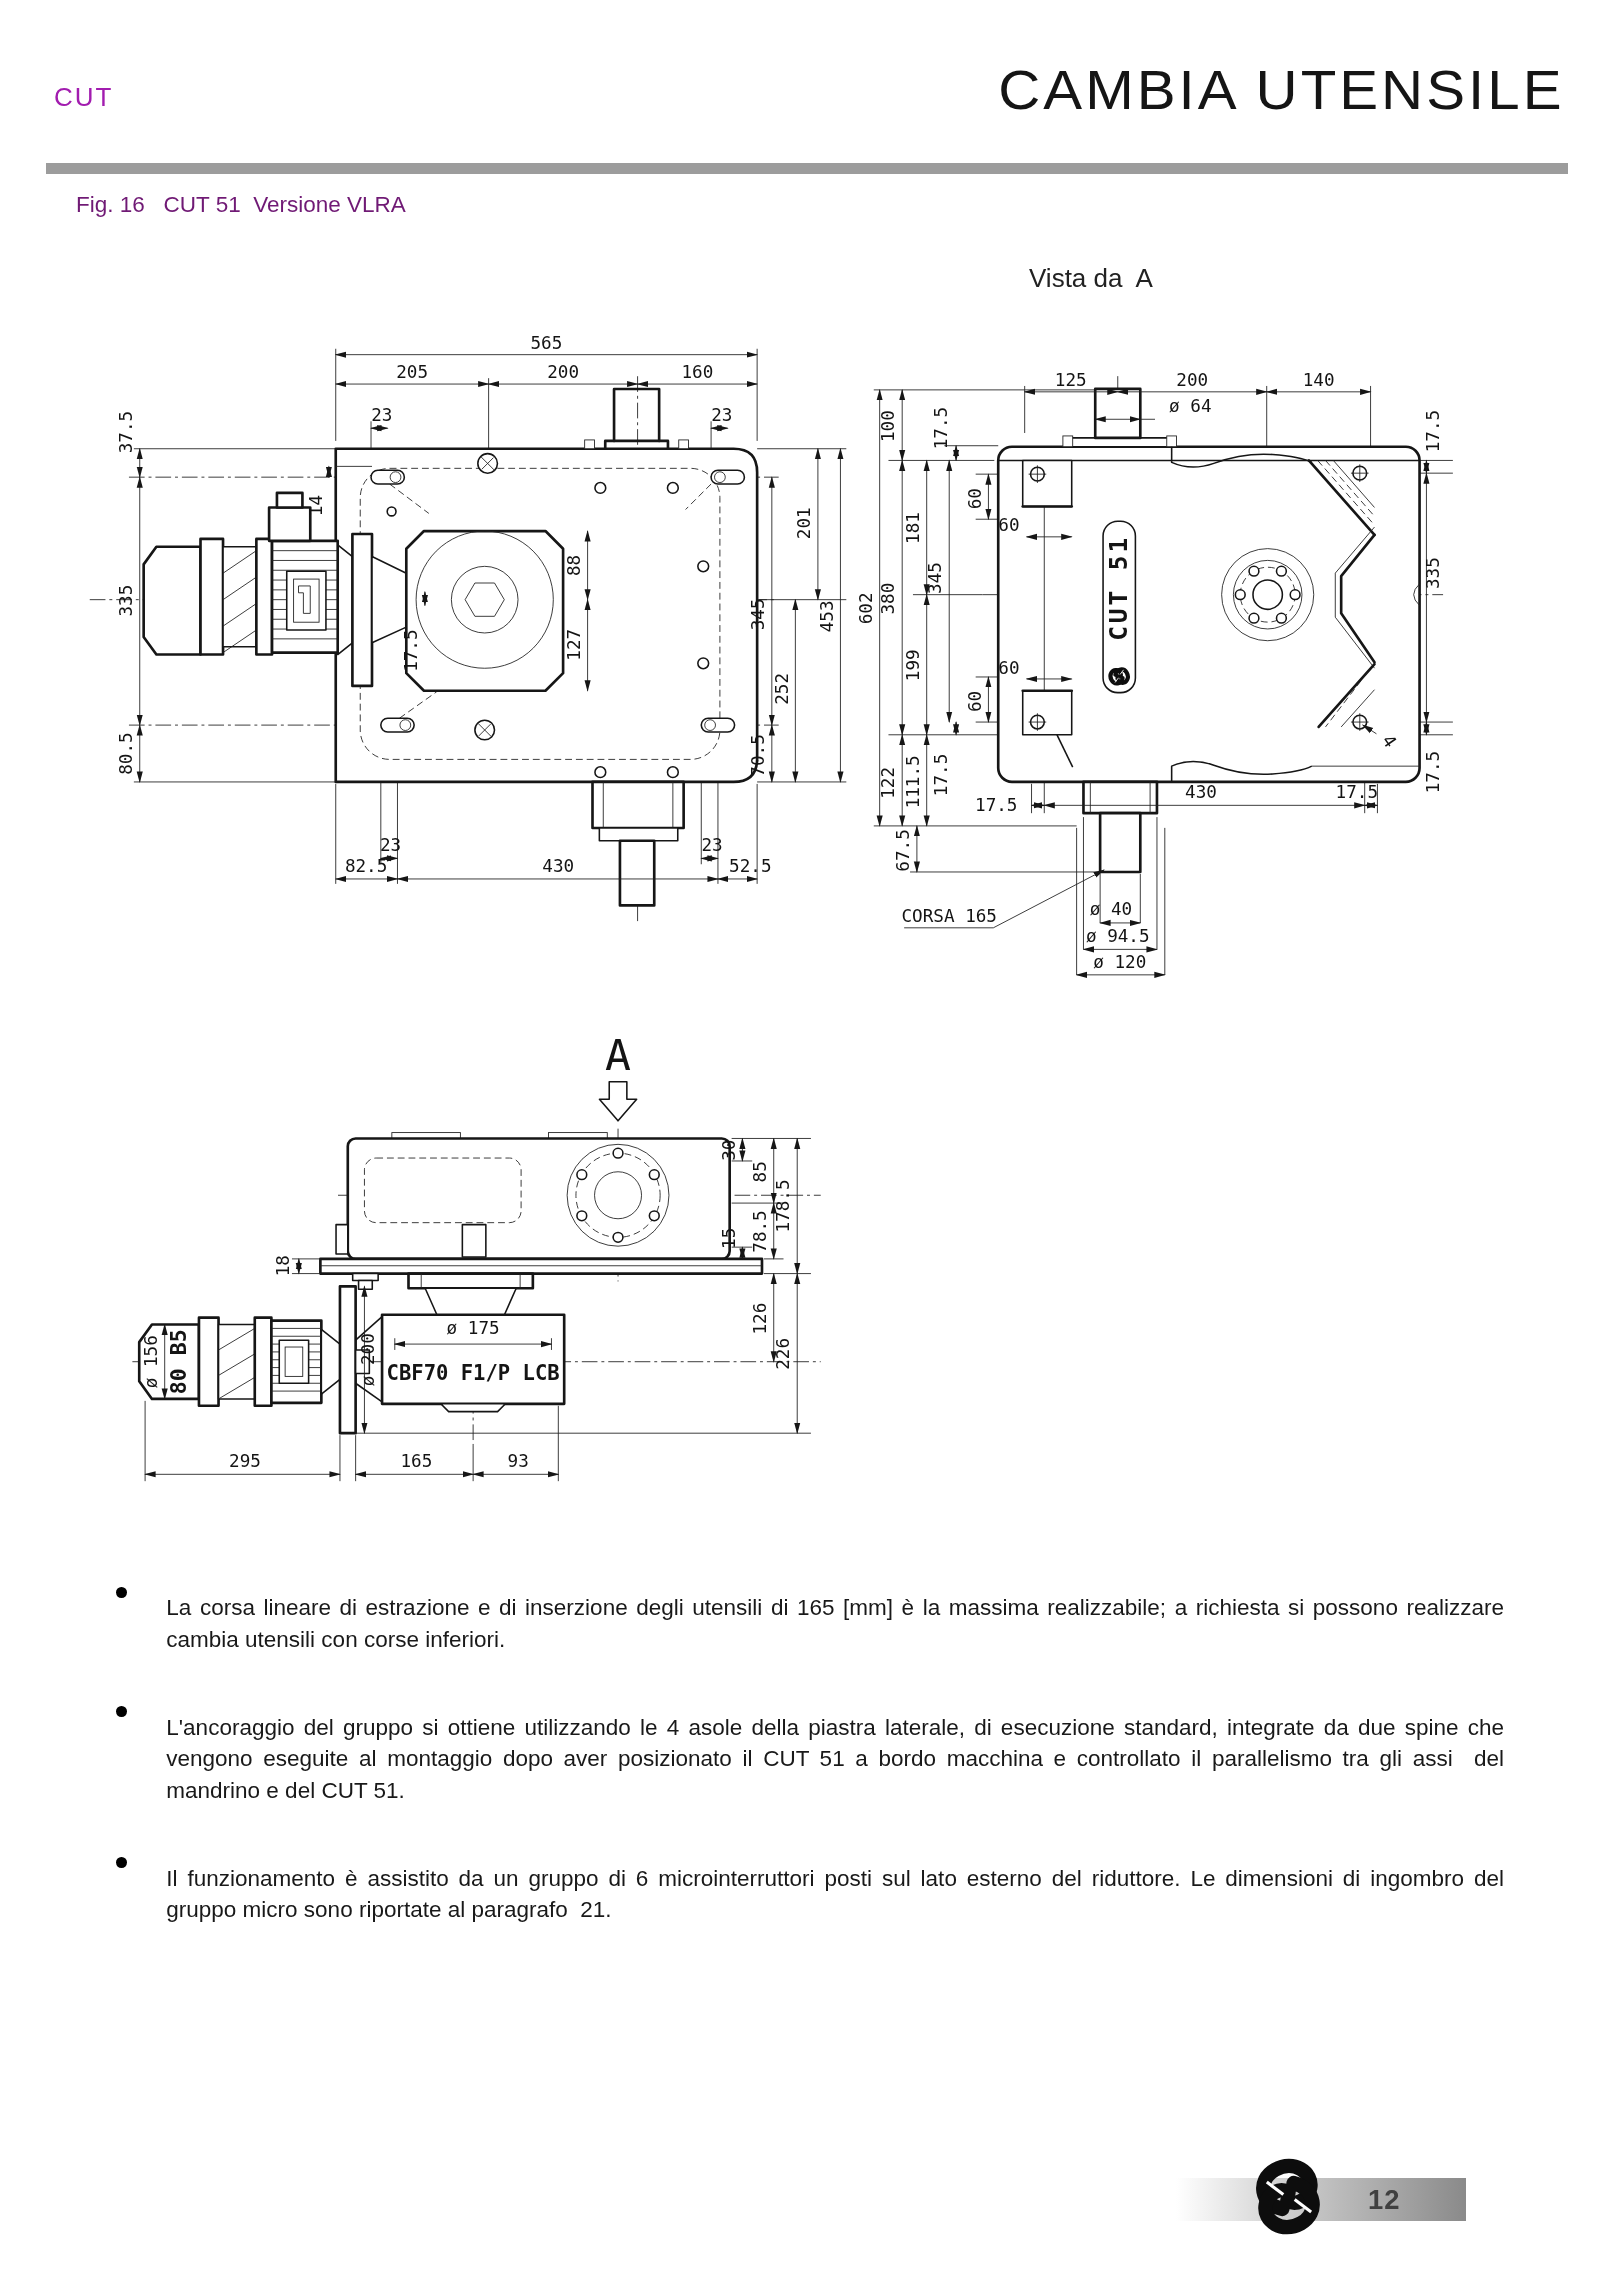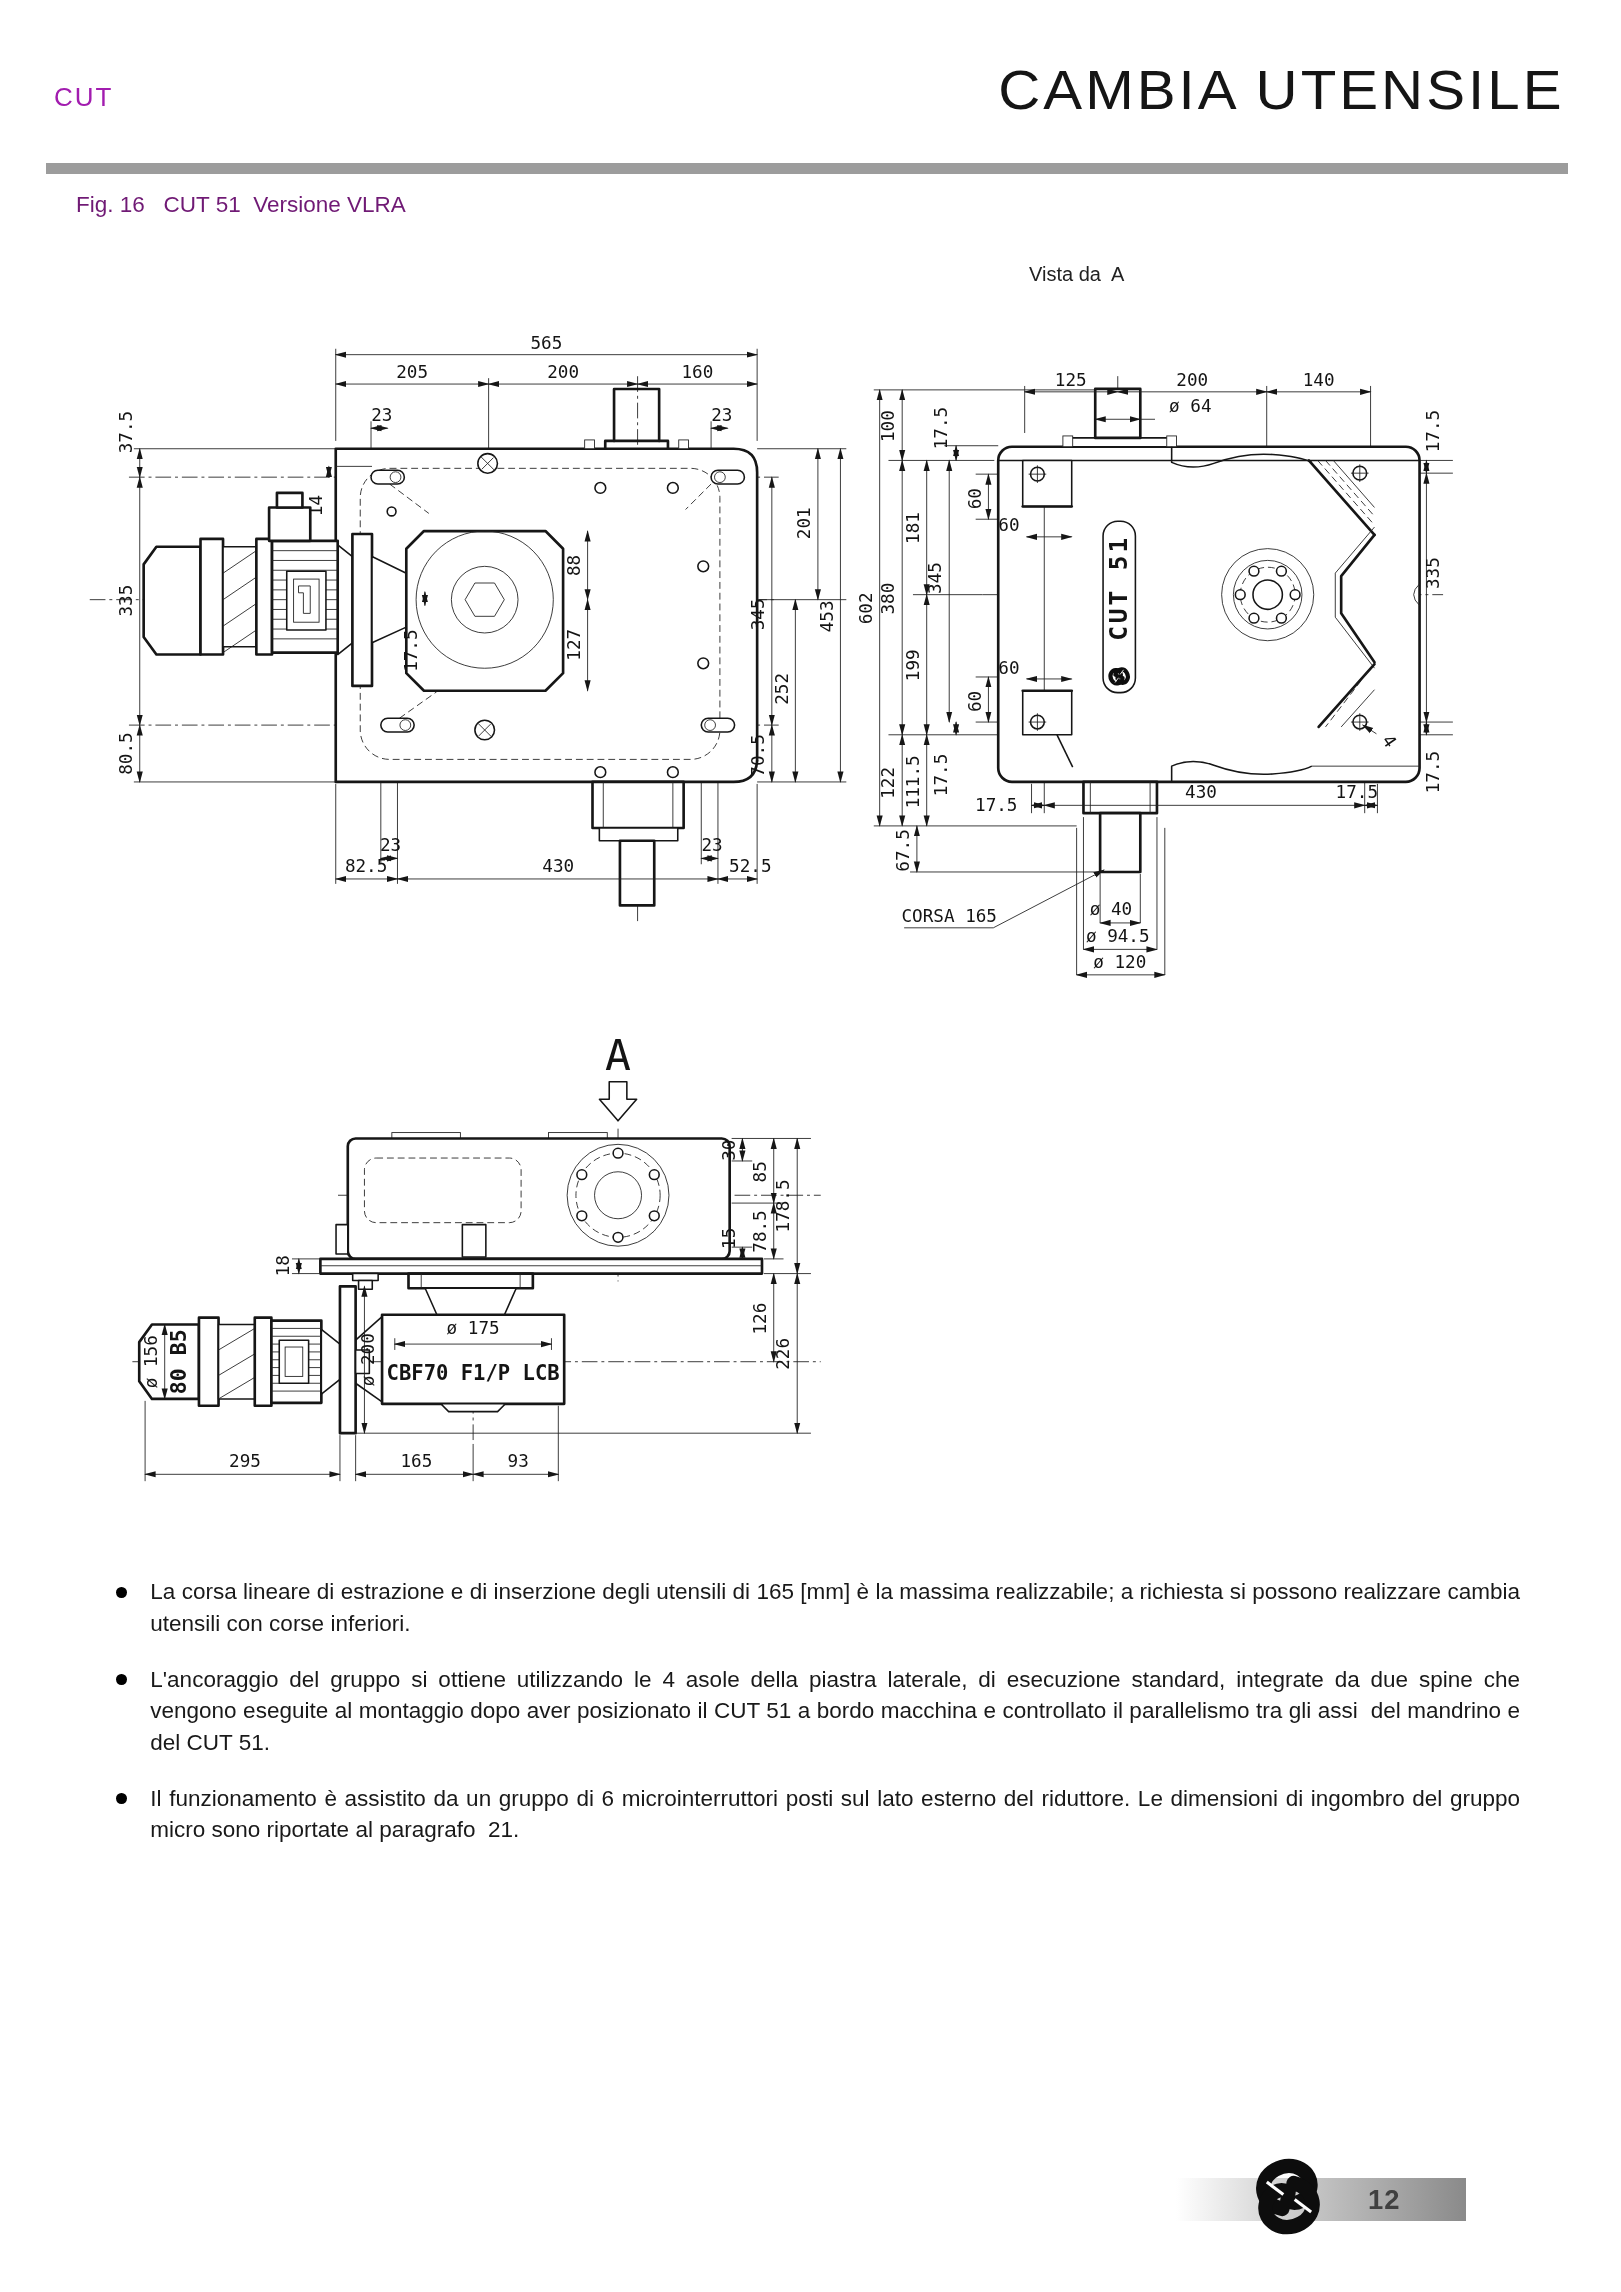--- a/index.html
+++ b/index.html
@@ -6,40 +6,40 @@
   body{width:1621px;height:2293px;background:#fff;position:relative;
        font-family:"Liberation Sans",sans-serif;color:#1a1a1a;overflow:hidden}
   .abs{position:absolute}
 
   
   #doc-code{left:54px;top:82px;font-size:26px;letter-spacing:2px;color:#a21caf}
   #page-title{right:56px;top:57px;font-size:56px;letter-spacing:2.9px;color:#151515;
               transform:scaleX(1.04);transform-origin:right}
   #header-rule{left:46px;top:163px;width:1522px;height:10.8px;background:#9c9c9c}
   #fig-caption{left:76px;top:192px;font-size:22.5px;white-space:pre;color:#701a75}
-  #vista-label{left:1029px;top:263px;font-size:20px;white-space:pre;color:#222}
+  #vista-label{left:1029px;top:263px;font-size:26px;white-space:pre;color:#222}
 
   
   svg.draw{position:absolute;overflow:visible}
   svg text{font-family:"DejaVu Sans Mono",monospace;fill:#141414}
   .dt{font-size:18px;text-anchor:middle}
   .db{font-weight:bold;text-anchor:middle}
   .thk{fill:none;stroke:#161616;stroke-width:2.7;stroke-linejoin:round;stroke-linecap:round}
   .med{fill:none;stroke:#161616;stroke-width:1.6;stroke-linejoin:round}
   .thin{fill:none;stroke:#232323;stroke-width:0.9}
   .dim{fill:none;stroke:#232323;stroke-width:0.9}
   .cl{stroke-dasharray:16,4,3,4}
   .hid{stroke-dasharray:7,4}
   .fw{fill:#ffffff}
 
   
   #notes{left:116px;top:1576px;width:1404px}
   .note{display:flex;gap:23.5px;margin-bottom:24.5px}
   .note .dot{width:10.8px;height:10.8px;border-radius:50%;background:#000;margin-top:10.8px;flex:none}
-  .note p{margin:0;font-size:22.5px;line-height:1.4;text-align:justify;white-space:pre-wrap;color:#191919}
+  .note p{margin:16px;font-size:22.5px;line-height:1.4;text-align:justify;white-space:pre-wrap;color:#191919}
 
   
   #page-bar{left:1176px;top:2178px;width:290px;height:43px;
             background:linear-gradient(90deg,#ffffff 0%,#cfcfcf 38%,#8a8a8a 100%)}
   #page-number{left:1368px;top:2184px;font-size:27.4px;font-weight:bold;color:#404040;letter-spacing:1px}
   #footer-logo{left:1233px;top:2147px}
 </style>
 </head>
 <body>
 

